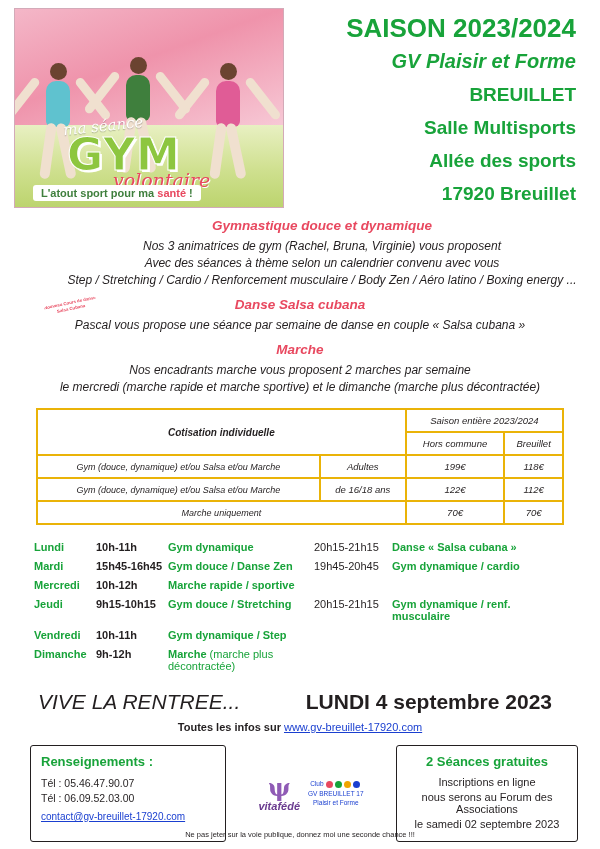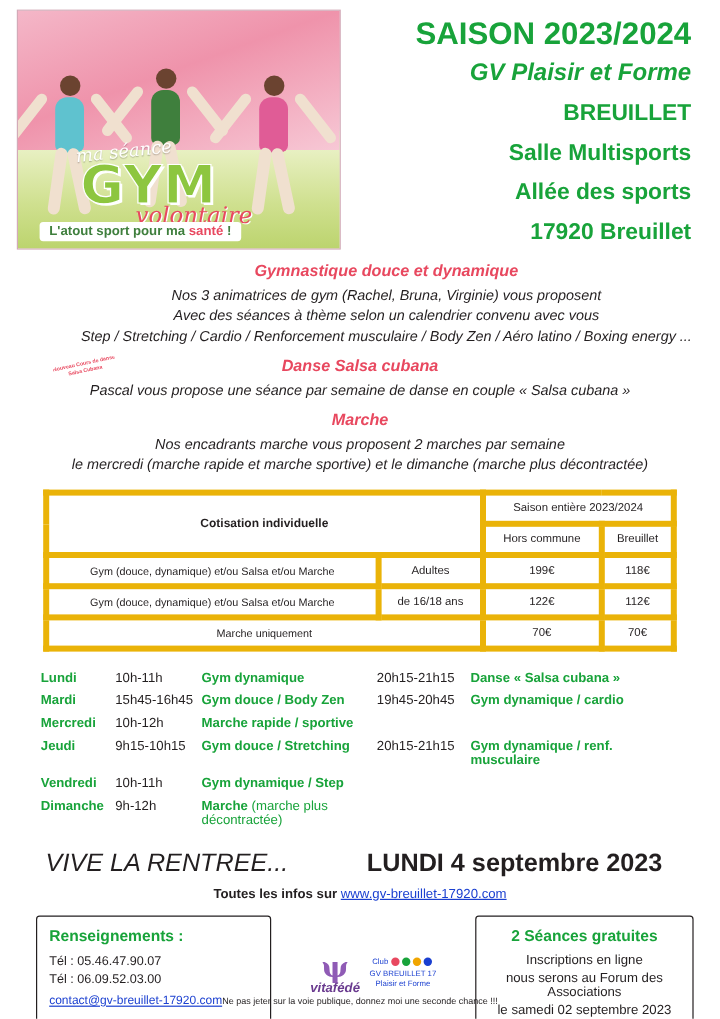--- a/index.html
+++ b/index.html
@@ -195,24 +195,25 @@
   
   .fee-table-wrap {
     margin: 14px 36px 0 36px;
   }
   table.fees {
     width: 100%;
     border-collapse: collapse;
     font-size: 9.5px;
   }
   table.fees th, table.fees td {
-    border: 5px solid #eab308;
+    border: 2px solid #eab308;
     padding: 5px 4px;
     text-align: center;
     font-weight: normal;
+    font-style: italic;
   }
   table.fees .left-head {
     font-weight: bold;
     font-size: 10px;
   }
   table.fees .desc {
     text-align: center;
     font-size: 9px;
   }
 
@@ -229,20 +230,21 @@
   .sched-day {
     width: 62px;
     color: #18a33a;
     font-weight: bold;
     flex: 0 0 62px;
   }
   .sched-time1 {
     width: 72px;
     flex: 0 0 72px;
     color: #231f20;
+    font-weight: bold;
   }
   .sched-act1 {
     width: 146px;
     flex: 0 0 146px;
     color: #18a33a;
     font-weight: bold;
   }
   .sched-time2 {
     width: 78px;
     flex: 0 0 78px;
@@ -492,21 +494,21 @@
   <div class="sched-row">
     <div class="sched-day">Lundi</div>
     <div class="sched-time1">10h-11h</div>
     <div class="sched-act1">Gym dynamique</div>
     <div class="sched-time2">20h15-21h15</div>
     <div class="sched-act2">Danse « Salsa cubana »</div>
   </div>
   <div class="sched-row">
     <div class="sched-day">Mardi</div>
     <div class="sched-time1">15h45-16h45</div>
-    <div class="sched-act1">Gym douce / Body Zen</div>
+    <div class="sched-act1">Gym douce / Danse Zen</div>
     <div class="sched-time2">19h45-20h45</div>
     <div class="sched-act2">Gym dynamique / cardio</div>
   </div>
   <div class="sched-row">
     <div class="sched-day">Mercredi</div>
     <div class="sched-time1">10h-12h</div>
     <div class="sched-act1">Marche rapide / sportive</div>
     <div class="sched-time2"></div>
     <div class="sched-act2"></div>
   </div>

